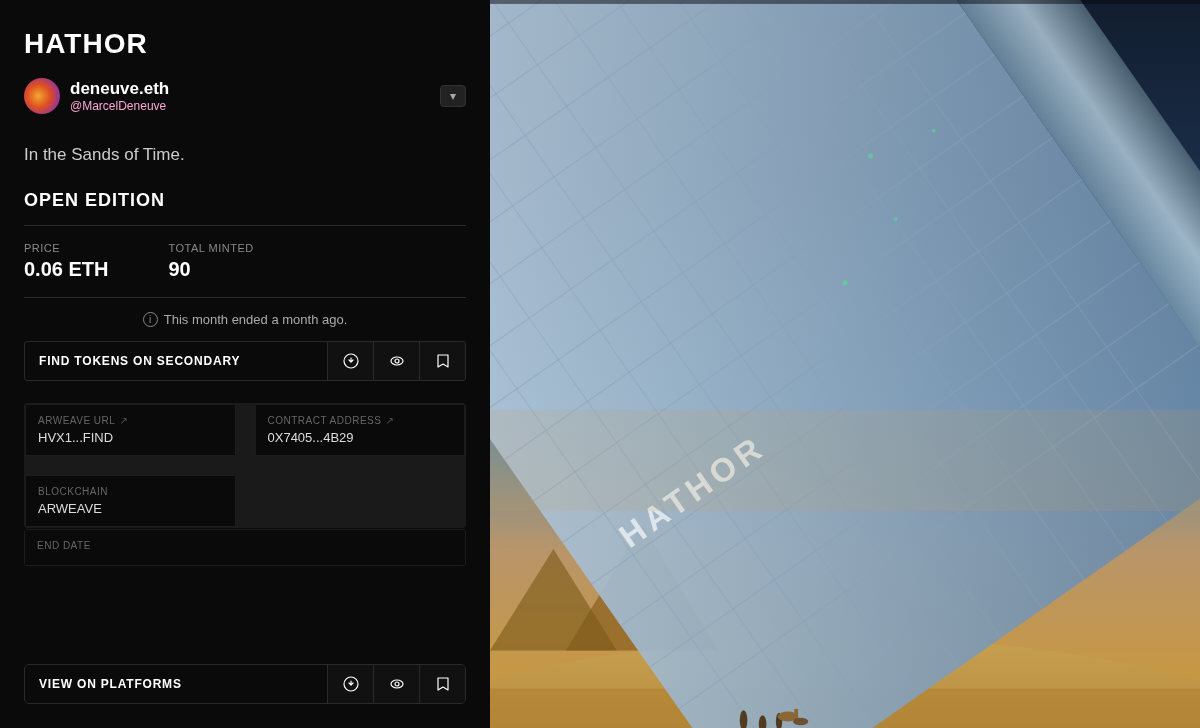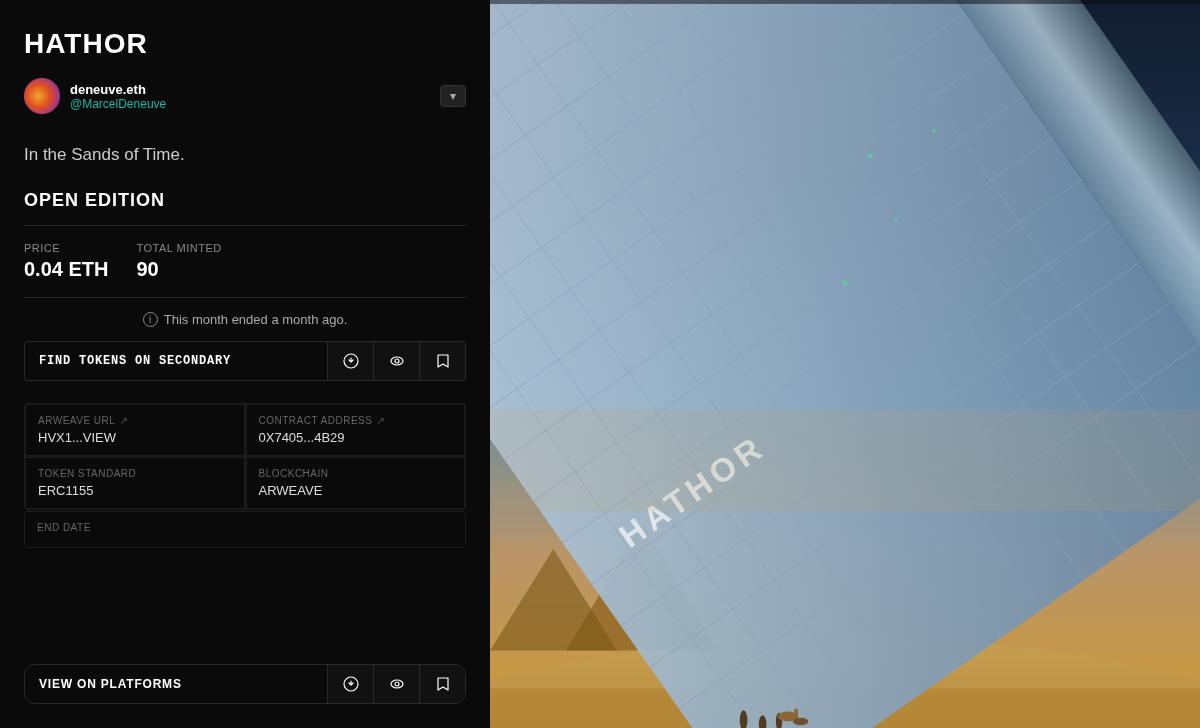--- a/index.html
+++ b/index.html
@@ -47,27 +47,27 @@
       height: 36px;
       border-radius: 50%;
       background: radial-gradient(circle at 40% 50%, #f0a830 0%, #e05020 40%, #9030a0 80%);
       flex-shrink: 0;
     }
     .author-info {
       display: flex;
       flex-direction: column;
     }
     .author-name {
-      font-size: 13px;
+      font-size: 17px;
       font-weight: 600;
       color: #fff;
     }
     .author-twitter {
       font-size: 12px;
-      color: #14b8a6;
+      color: #f9a8d4;
     }
     .expand-btn {
       margin-left: auto;
       width: 26px;
       height: 22px;
       background: #222;
       border: 1px solid #333;
       border-radius: 4px;
       display: flex;
       align-items: center;
@@ -97,21 +97,21 @@
     
     .divider {
       border: none;
       border-top: 1px solid #2a2a2a;
       margin-bottom: 16px;
     }
 
     
     .stats-row {
       display: flex;
-      gap: 28px;
+      gap: 60px;
       margin-bottom: 16px;
     }
     .stat-block {}
     .stat-label {
       font-size: 11px;
       color: #888;
       text-transform: uppercase;
       letter-spacing: 0.5px;
       margin-bottom: 4px;
     }
@@ -151,21 +151,20 @@
     }
 
     
     .action-bar {
       display: flex;
       align-items: stretch;
       border: 1px solid #2a2a2a;
       border-radius: 3px;
       margin-bottom: 22px;
       overflow: hidden;
-      font-family: Liberation Mono, monospace;
     }
     .action-label {
       flex: 1;
       padding: 12px 14px;
       font-size: 12px;
       font-weight: 600;
       letter-spacing: 0.8px;
       color: #fff;
       display: flex;
       align-items: center;
@@ -183,21 +182,21 @@
       cursor: pointer;
       color: #fff;
       font-size: 16px;
       background: #111;
     }
 
     
     .meta-grid {
       display: grid;
       grid-template-columns: 1fr 1fr;
-      gap: 1px;
+      gap: 19px;
       background: #1a1a1a;
       border: 1px solid #1a1a1a;
       border-radius: 3px;
       overflow: hidden;
       margin-bottom: 1px;
     }
     .meta-cell {
       background: #0a0a0a;
       padding: 10px 12px 10px 12px;
       border: 1px solid #1c1c1c;
@@ -232,21 +231,21 @@
     .meta-cell-full {
       background: #0a0a0a;
       padding: 10px 12px;
     }
 
     
     .bottom-action-bar {
       display: flex;
       align-items: stretch;
       border: 1px solid #2a2a2a;
-      border-radius: 11px;
+      border-radius: 5px;
       overflow: hidden;
       margin-top: auto;
     }
     .bottom-action-label {
       flex: 1;
       padding: 12px 14px;
       font-size: 12px;
       font-weight: 600;
       letter-spacing: 0.8px;
       color: #fff;
@@ -308,21 +307,21 @@
 
   <p class="description">In the Sands of Time.</p>
 
   <div class="edition-label">OPEN EDITION</div>
 
   <hr class="divider">
 
   <div class="stats-row">
     <div class="stat-block">
       <div class="stat-label">PRICE</div>
-      <div class="stat-value">0.04 ETH</div>
+      <div class="stat-value">0.06 ETH</div>
     </div>
     <div class="stat-block">
       <div class="stat-label">TOTAL MINTED</div>
       <div class="stat-value">90</div>
     </div>
   </div>
 
   <hr class="divider2">
 
   <div class="claim-notice">
@@ -352,34 +351,28 @@
       </div>
     </div>
   </div>
 
   <div class="meta-grid">
     <div class="meta-cell">
       <div class="meta-cell-label">
         <span>ARWEAVE URL</span>
         <span class="external-link-icon">↗</span>
       </div>
-      <div class="meta-cell-value">HVX1...VIEW</div>
+      <div class="meta-cell-value">HVX1...FIND</div>
     </div>
     <div class="meta-cell">
       <div class="meta-cell-label">
         <span>CONTRACT ADDRESS</span>
         <span class="external-link-icon">↗</span>
       </div>
       <div class="meta-cell-value">0X7405...4B29</div>
-    </div>
-    <div class="meta-cell">
-      <div class="meta-cell-label">
-        <span>TOKEN STANDARD</span>
-      </div>
-      <div class="meta-cell-value">ERC1155</div>
     </div>
     <div class="meta-cell">
       <div class="meta-cell-label">
         <span>BLOCKCHAIN</span>
       </div>
       <div class="meta-cell-value">ARWEAVE</div>
     </div>
   </div>
 
   <div class="meta-grid-single">

